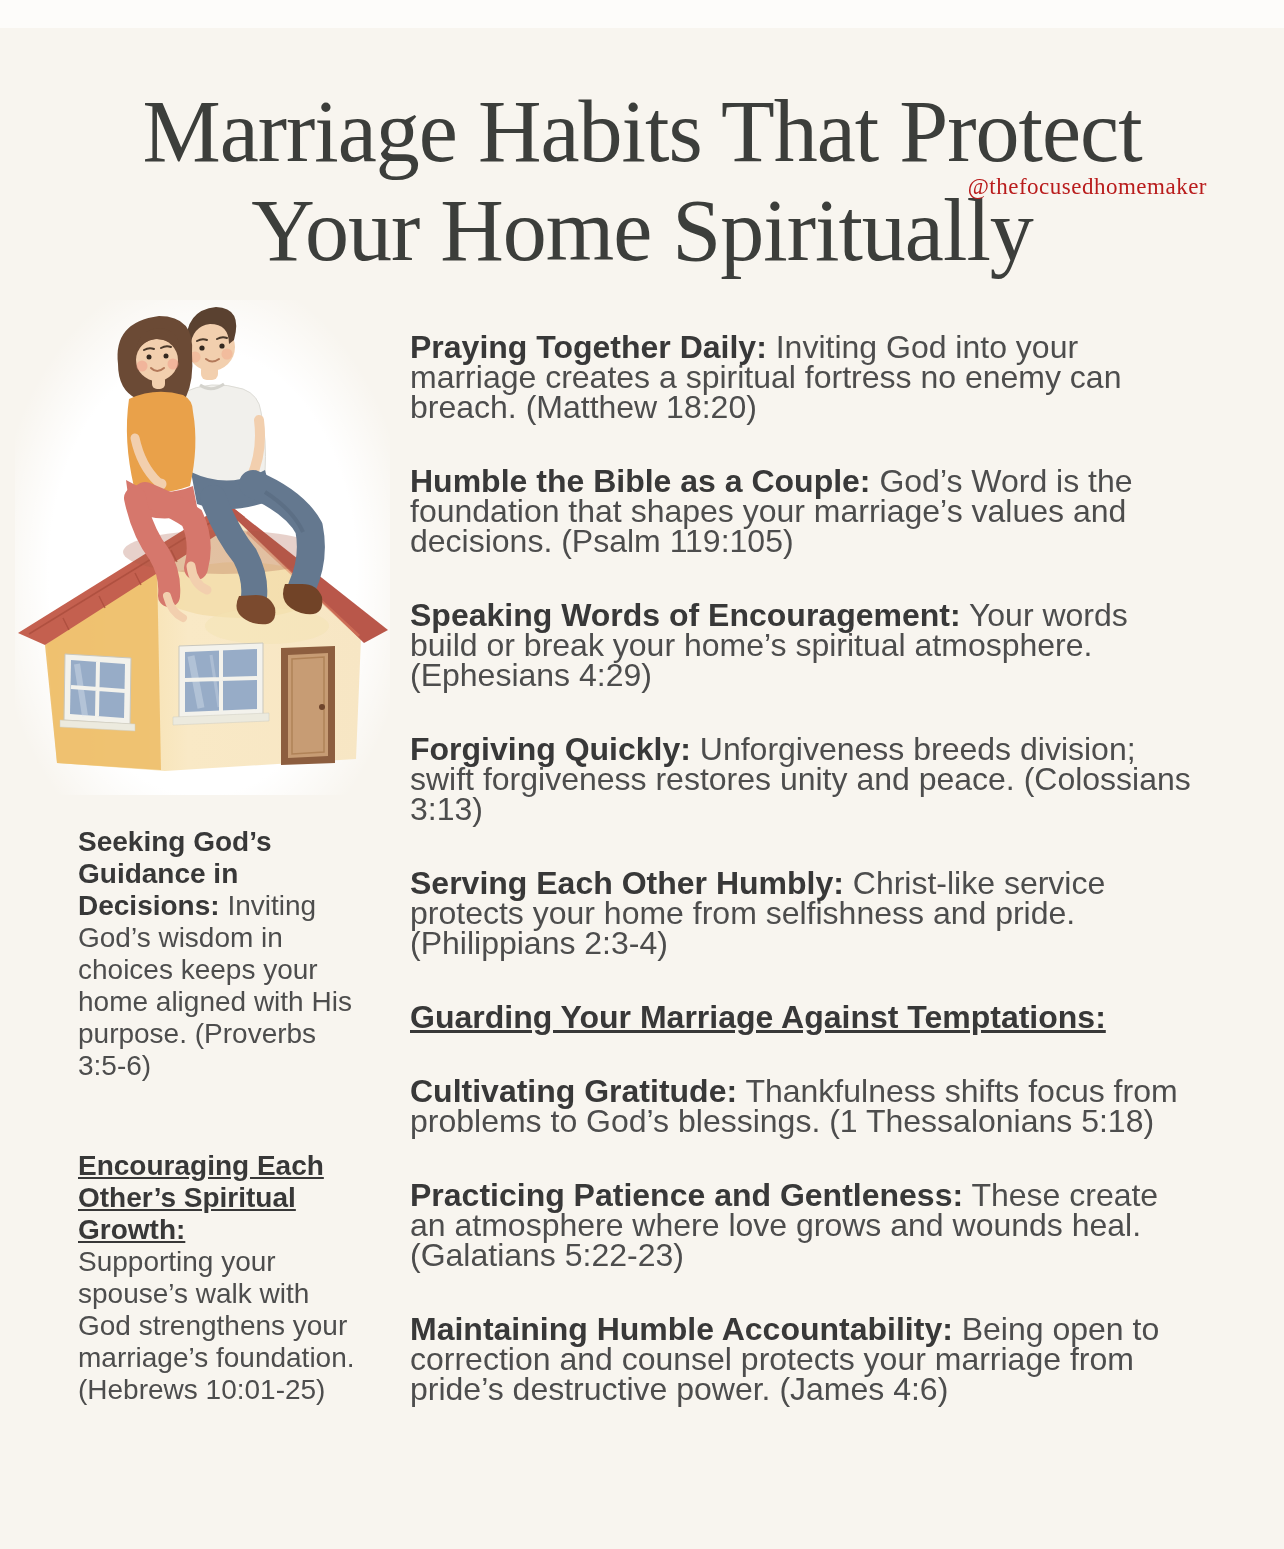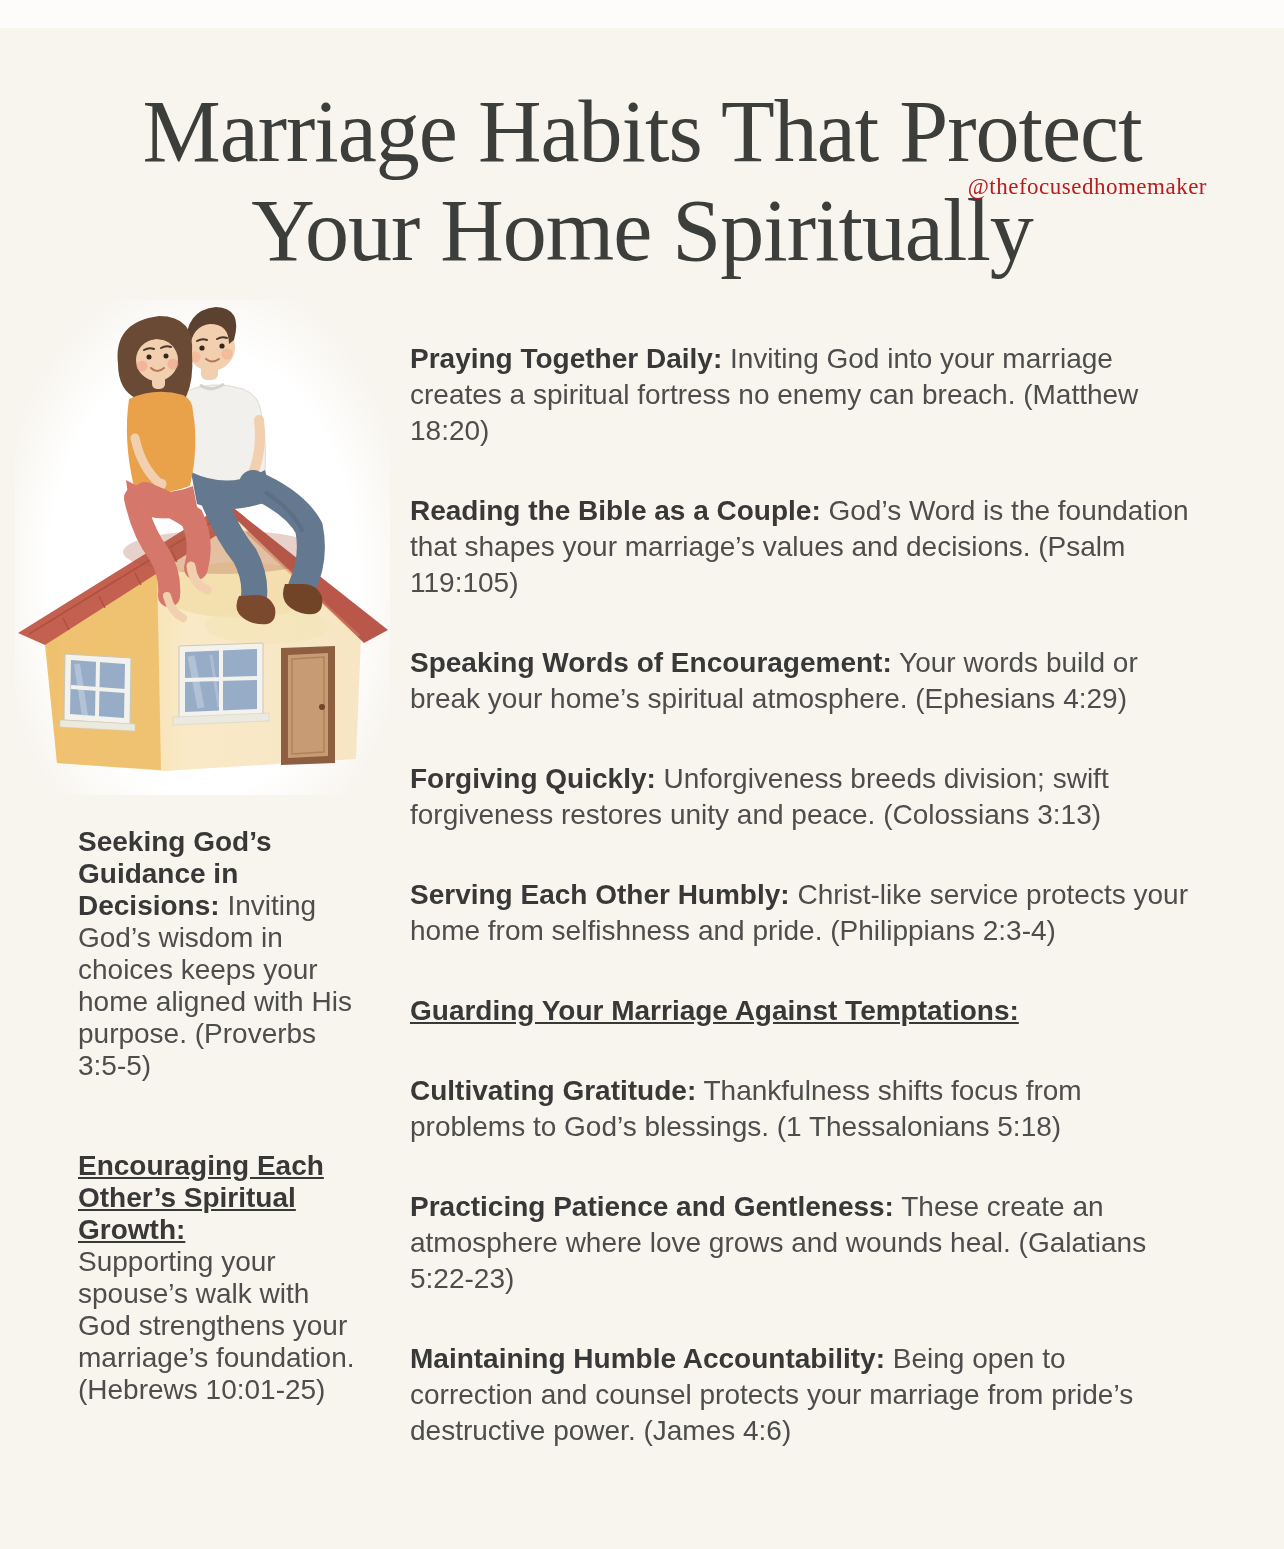--- a/index.html
+++ b/index.html
@@ -23,22 +23,22 @@
   }
   .illustration{
     position:absolute;left:15px;top:300px;width:375px;height:495px;
     background:radial-gradient(ellipse at 50% 55%, #ffffff 58%, rgba(255,255,255,0) 80%);
   }
   .left-col{
     position:absolute;left:78px;top:826px;width:278px;
     font-size:28px;line-height:32px;
   }
   .right-col{
-    position:absolute;left:410px;top:341px;width:785px;
-    font-size:28px;line-height:36px;
+    position:absolute;left:410px;top:332px;width:785px;
+    font-size:32px;line-height:30px;
   }
   .para{margin-bottom:44px;}
   .left-item{margin-bottom:68px;}
   .lead{font-weight:bold;color:#383838;}
   .block-lead .lead{display:block;text-decoration:underline;}
 </style>
 </head>
 <body>
 
 <div class="canvas">
@@ -142,33 +142,33 @@
         <path d="M130 194 Q160 206 177 218 Q188 242 181 268" stroke-width="24" fill="none" stroke-linecap="round" stroke="#d6776c"></path>
         <path d="M120 198 Q127 232 144 254 Q156 274 154 296" stroke-width="22" fill="none" stroke-linecap="round" stroke="#d6776c"></path>
         <path d="M176 266 Q178 284 192 290" stroke-width="9" fill="none" stroke-linecap="round" stroke="#f2cfae"></path>
         <path d="M152 296 Q156 312 168 318" stroke-width="8" fill="none" stroke-linecap="round" stroke="#f2cfae"></path>
       </g>
     </svg>
   </div>
 
   <div class="left-col">
     <div class="left-item">
-      <span class="lead">Seeking God’s Guidance in Decisions:</span><span> Inviting God’s wisdom in choices keeps your home aligned with His purpose. (Proverbs 3:5-5)</span>
+      <span class="lead">Seeking God’s Guidance in Decisions:</span><span> Inviting God’s wisdom in choices keeps your home aligned with His purpose. (Proverbs 3:5-6)</span>
     </div>
     <div class="left-item block-lead">
       <span class="lead">Encouraging Each Other’s Spiritual Growth:</span><span>Supporting your spouse’s walk with God strengthens your marriage’s foundation. (Hebrews 10:01-25)</span>
     </div>
   </div>
 
   <div class="right-col">
     <div class="para">
       <span class="lead">Praying Together Daily:</span><span> Inviting God into your marriage creates a spiritual fortress no enemy can breach. (Matthew 18:20)</span>
     </div>
     <div class="para">
-      <span class="lead">Reading the Bible as a Couple:</span><span> God’s Word is the foundation that shapes your marriage’s values and decisions. (Psalm 119:105)</span>
+      <span class="lead">Humble the Bible as a Couple:</span><span> God’s Word is the foundation that shapes your marriage’s values and decisions. (Psalm 119:105)</span>
     </div>
     <div class="para">
       <span class="lead">Speaking Words of Encouragement:</span><span> Your words build or break your home’s spiritual atmosphere. (Ephesians 4:29)</span>
     </div>
     <div class="para">
       <span class="lead">Forgiving Quickly:</span><span> Unforgiveness breeds division; swift forgiveness restores unity and peace. (Colossians 3:13)</span>
     </div>
     <div class="para">
       <span class="lead">Serving Each Other Humbly:</span><span> Christ-like service protects your home from selfishness and pride. (Philippians 2:3-4)</span>
     </div>

